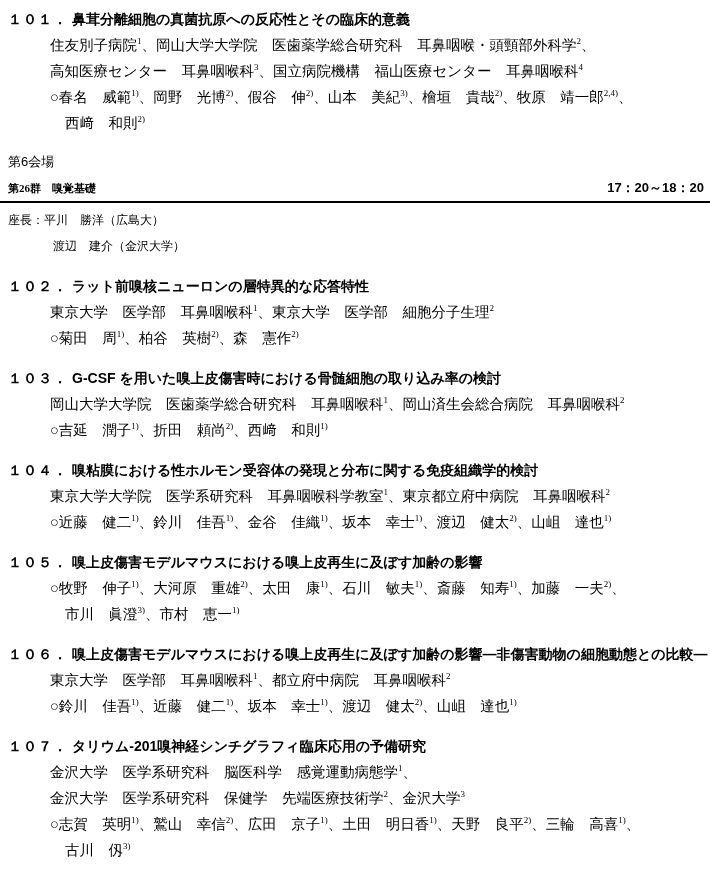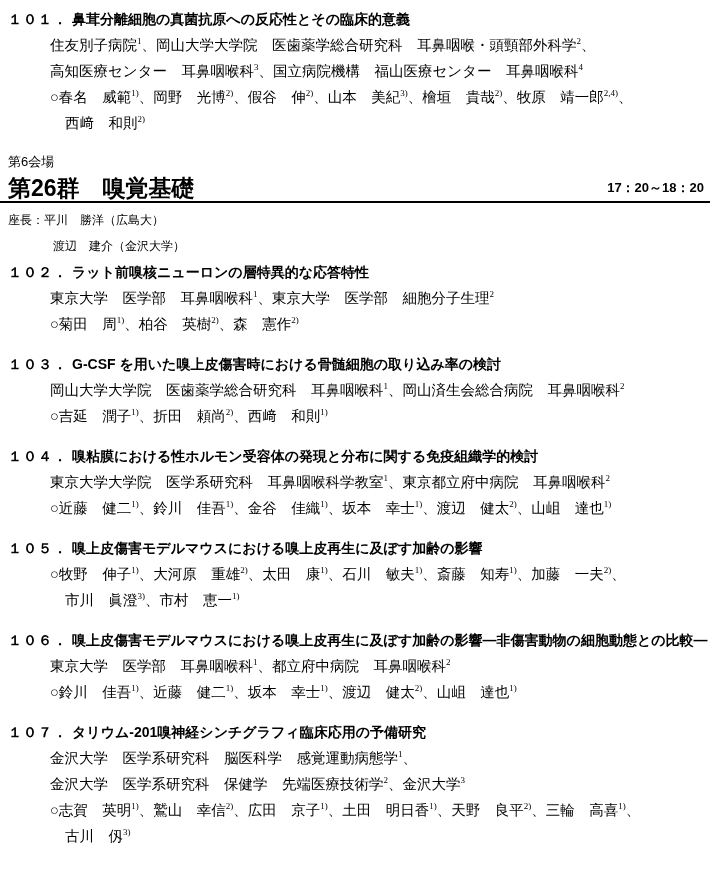--- a/index.html
+++ b/index.html
@@ -43,38 +43,38 @@
   .text-line { white-space: nowrap; }
   .author-line.cont, .affil-line.cont107 { padding-left: 0; }
   .author-line.cont { padding-left: 15px; }
   sup {
     font-size: 9px;
     line-height: 0;
     vertical-align: super;
     letter-spacing: 0;
   }
   
-  .session-block { }
+  .session-block { margin-bottom: 14px; }
   .session-venue {
     font-family: "Liberation Sans", "DejaVu Sans", sans-serif;
     font-size: 13px;
     line-height: 24px;
   }
   .session-titlebar {
     display: flex;
     justify-content: space-between;
     align-items: flex-end;
     border-bottom: 2px solid #000;
     margin: 2px -8px 4px -8px;
     padding: 0 6px 1px 8px;
   }
   .session-group {
-    font-family: Liberation Sans, sans-serif;
+    font-family: Liberation Serif, serif;
     font-weight: bold;
-    font-size: 23px;
+    font-size: 11px;
     line-height: 24px;
   }
   .session-time {
     font-family: "Liberation Sans", "DejaVu Sans", sans-serif;
     font-weight: bold;
     font-size: 13px;
     line-height: 24px;
   }
   .chair-line {
     font-family: "Liberation Sans", "DejaVu Sans", sans-serif;

